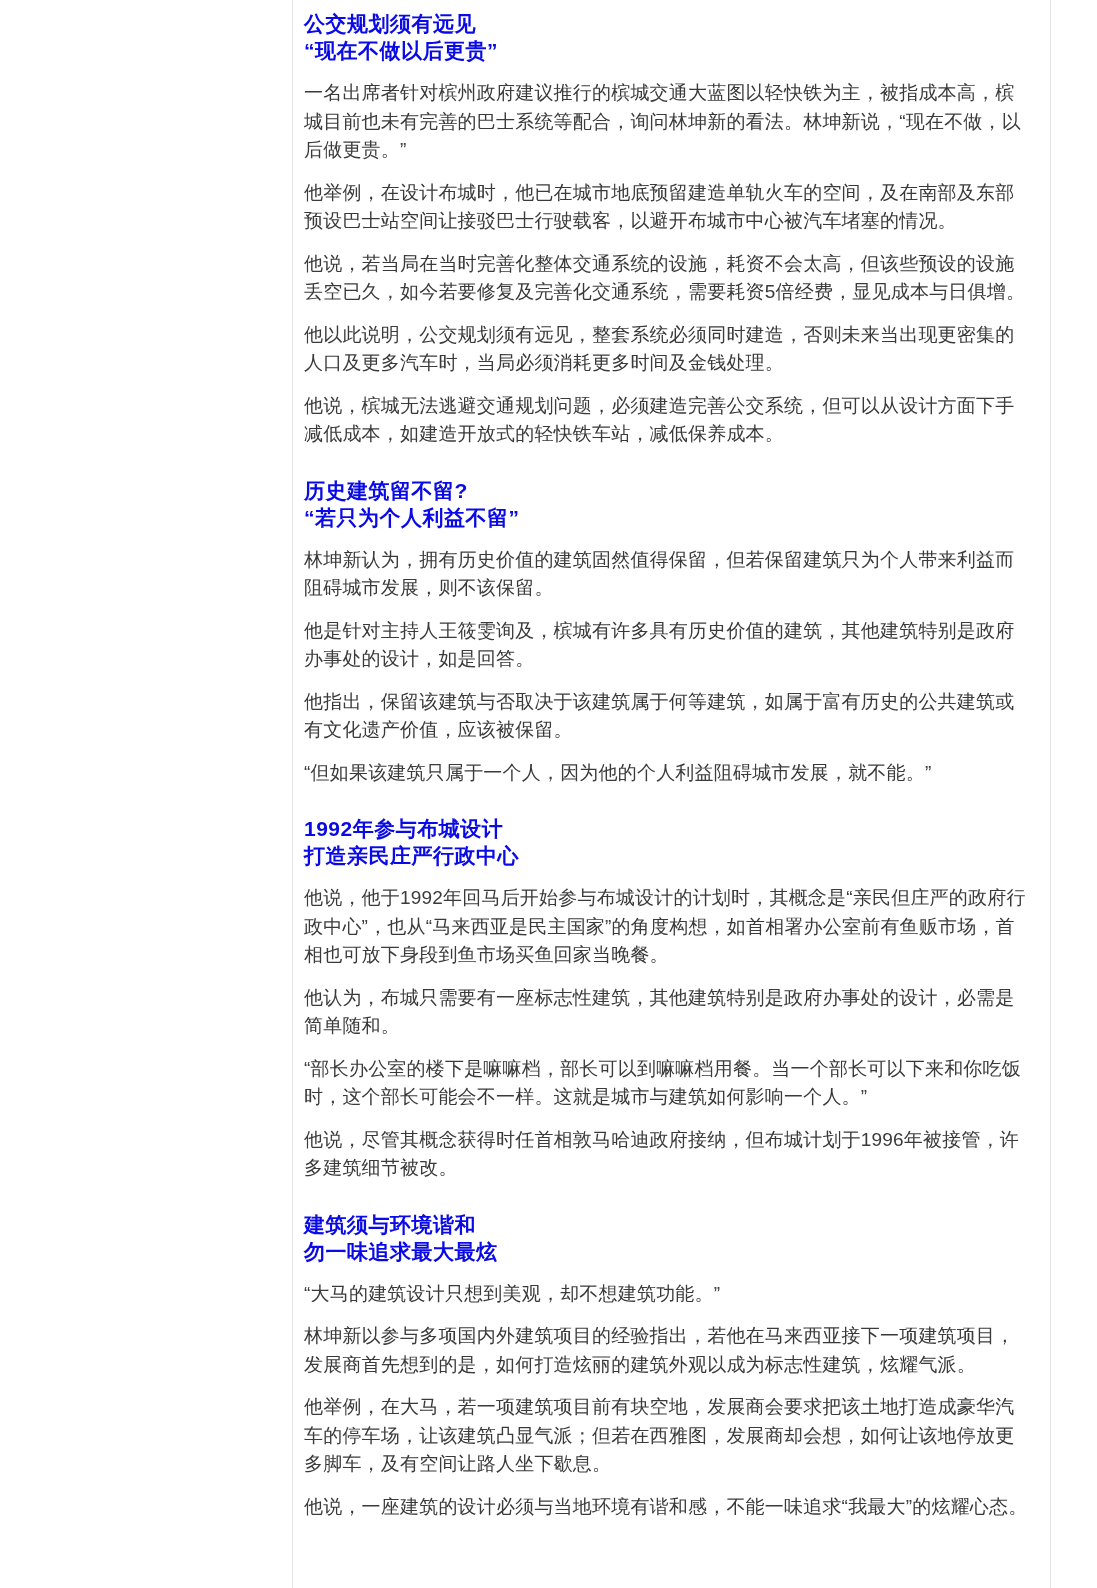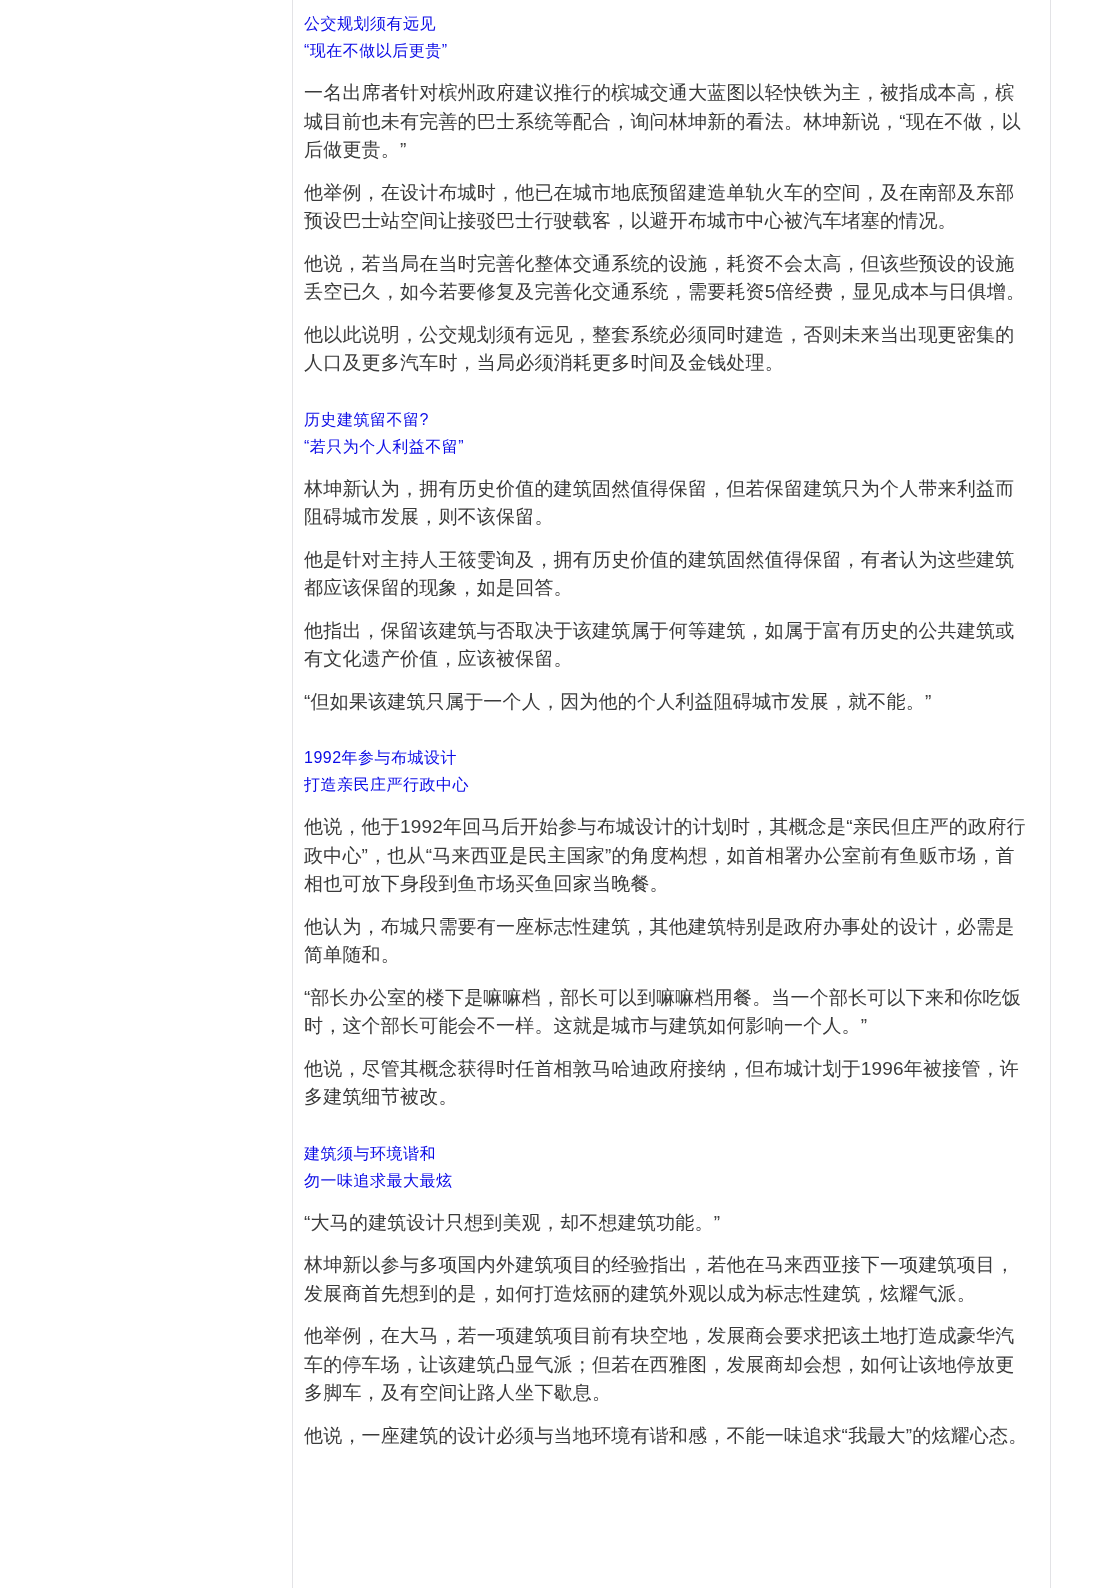--- a/index.html
+++ b/index.html
@@ -20,23 +20,23 @@
     box-sizing: border-box;
     margin-left: 292px;
     width: 759px;
     min-height: 1588px;
     border-left: 1px solid var(--border, #e3e3e6);
     border-right: 1px solid var(--border, #e3e3e6);
     padding: 4px 18px 24px 11px;
   }
   h3.section-heading {
     color: var(--heading, #0a0ae6);
-    font-size: 16px;
+    font-size: 21px;
     line-height: 27px;
-    font-weight: normal;
+    font-weight: bold;
     margin: 28px 0 15px 0;
     letter-spacing: 0.5px;
   }
   .section:first-child h3.section-heading {
     margin-top: 6px;
   }
   p.article-paragraph {
     color: var(--text, #3a3a3a);
     font-size: 19px;
     line-height: 28.5px;
@@ -52,25 +52,26 @@
 
 <div class="page">
   <div class="content-column" id="article-column">
 
   <div class="section">
         <h3 class="section-heading"><span>公交规划须有远见</span><br><span>“现在不做以后更贵”</span></h3>
         <p class="article-paragraph">一名出席者针对槟州政府建议推行的槟城交通大蓝图以轻快铁为主，被指成本高，槟城目前也未有完善的巴士系统等配合，询问林坤新的看法。林坤新说，“现在不做，以后做更贵。”</p>
         <p class="article-paragraph">他举例，在设计布城时，他已在城市地底预留建造单轨火车的空间，及在南部及东部预设巴士站空间让接驳巴士行驶载客，以避开布城市中心被汽车堵塞的情况。</p>
         <p class="article-paragraph">他说，若当局在当时完善化整体交通系统的设施，耗资不会太高，但该些预设的设施丢空已久，如今若要修复及完善化交通系统，需要耗资5倍经费，显见成本与日俱增。</p>
         <p class="article-paragraph">他以此说明，公交规划须有远见，整套系统必须同时建造，否则未来当出现更密集的人口及更多汽车时，当局必须消耗更多时间及金钱处理。</p>
+        <p class="article-paragraph">他说，槟城无法逃避交通规划问题，必须建造完善公交系统，但可以从设计方面下手减低成本，如建造开放式的轻快铁车站，减低保养成本。</p>
       </div>
       <div class="section">
         <h3 class="section-heading"><span>历史建筑留不留?</span><br><span>“若只为个人利益不留”</span></h3>
         <p class="article-paragraph">林坤新认为，拥有历史价值的建筑固然值得保留，但若保留建筑只为个人带来利益而阻碍城市发展，则不该保留。</p>
-        <p class="article-paragraph">他是针对主持人王筱雯询及，拥有历史价值的建筑固然值得保留，有者认为这些建筑都应该保留的现象，如是回答。</p>
+        <p class="article-paragraph">他是针对主持人王筱雯询及，槟城有许多具有历史价值的建筑，其他建筑特别是政府办事处的设计，如是回答。</p>
         <p class="article-paragraph">他指出，保留该建筑与否取决于该建筑属于何等建筑，如属于富有历史的公共建筑或有文化遗产价值，应该被保留。</p>
         <p class="article-paragraph">“但如果该建筑只属于一个人，因为他的个人利益阻碍城市发展，就不能。”</p>
       </div>
       <div class="section">
         <h3 class="section-heading"><span>1992年参与布城设计</span><br><span>打造亲民庄严行政中心</span></h3>
         <p class="article-paragraph">他说，他于1992年回马后开始参与布城设计的计划时，其概念是“亲民但庄严的政府行政中心”，也从“马来西亚是民主国家”的角度构想，如首相署办公室前有鱼贩市场，首相也可放下身段到鱼市场买鱼回家当晚餐。</p>
         <p class="article-paragraph">他认为，布城只需要有一座标志性建筑，其他建筑特别是政府办事处的设计，必需是简单随和。</p>
         <p class="article-paragraph">“部长办公室的楼下是嘛嘛档，部长可以到嘛嘛档用餐。当一个部长可以下来和你吃饭时，这个部长可能会不一样。这就是城市与建筑如何影响一个人。”</p>
         <p class="article-paragraph">他说，尽管其概念获得时任首相敦马哈迪政府接纳，但布城计划于1996年被接管，许多建筑细节被改。</p>
       </div>

